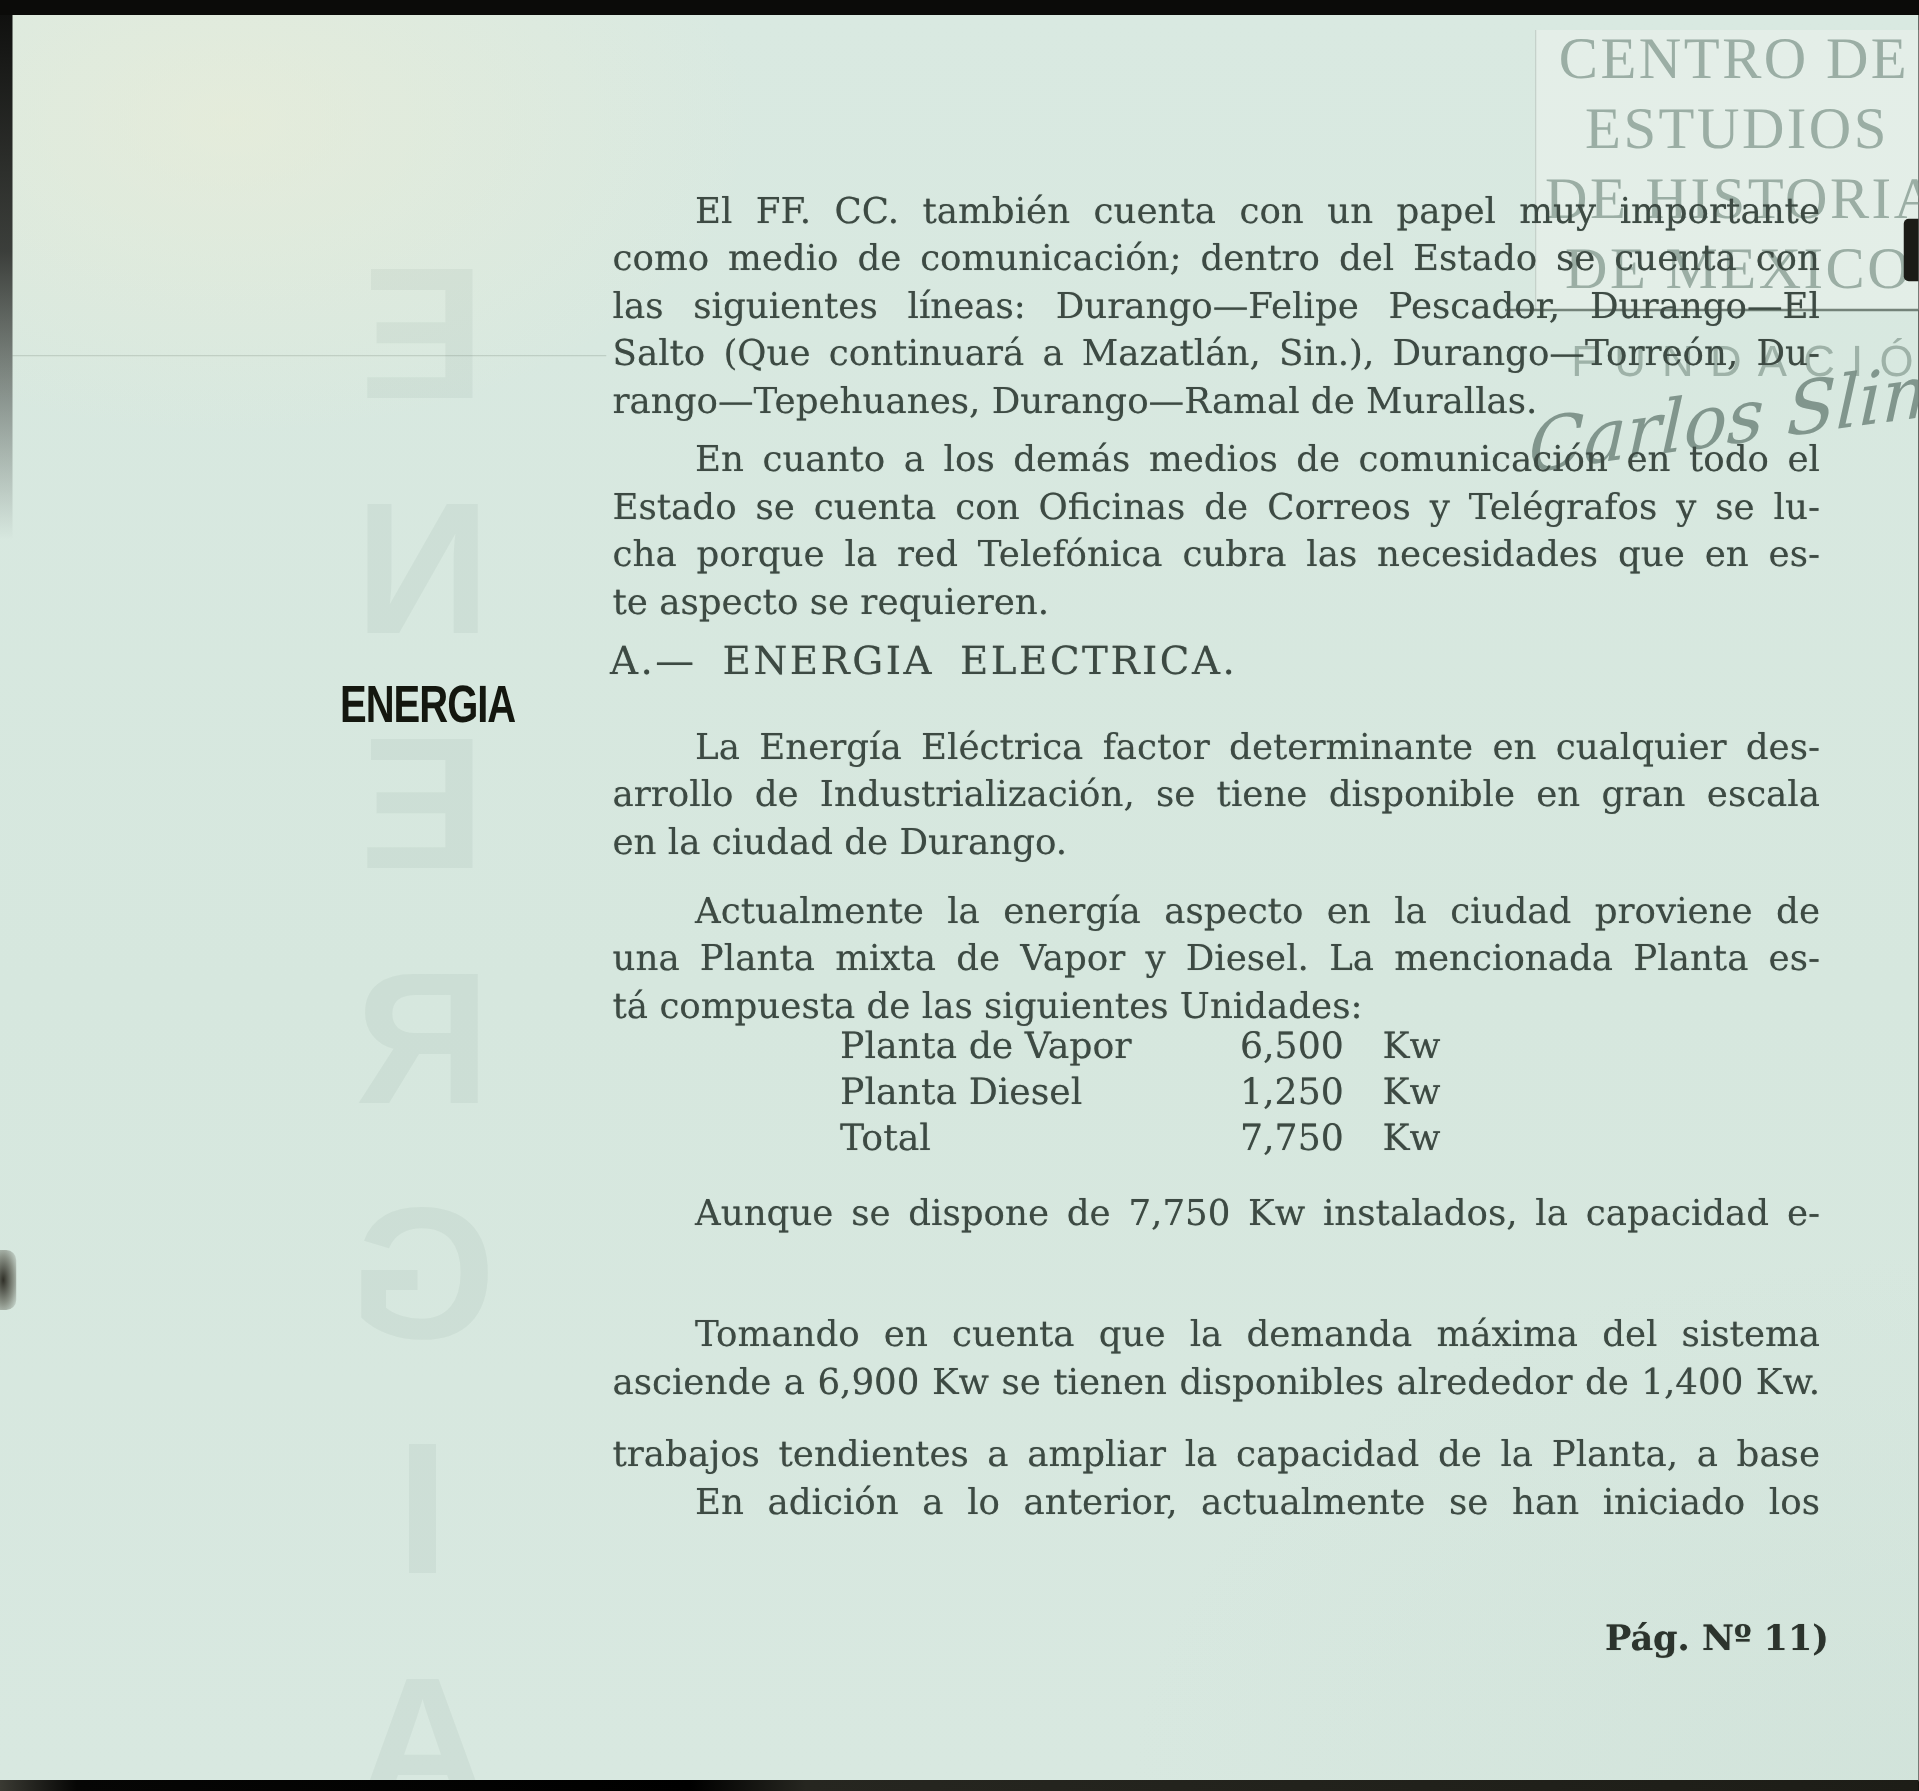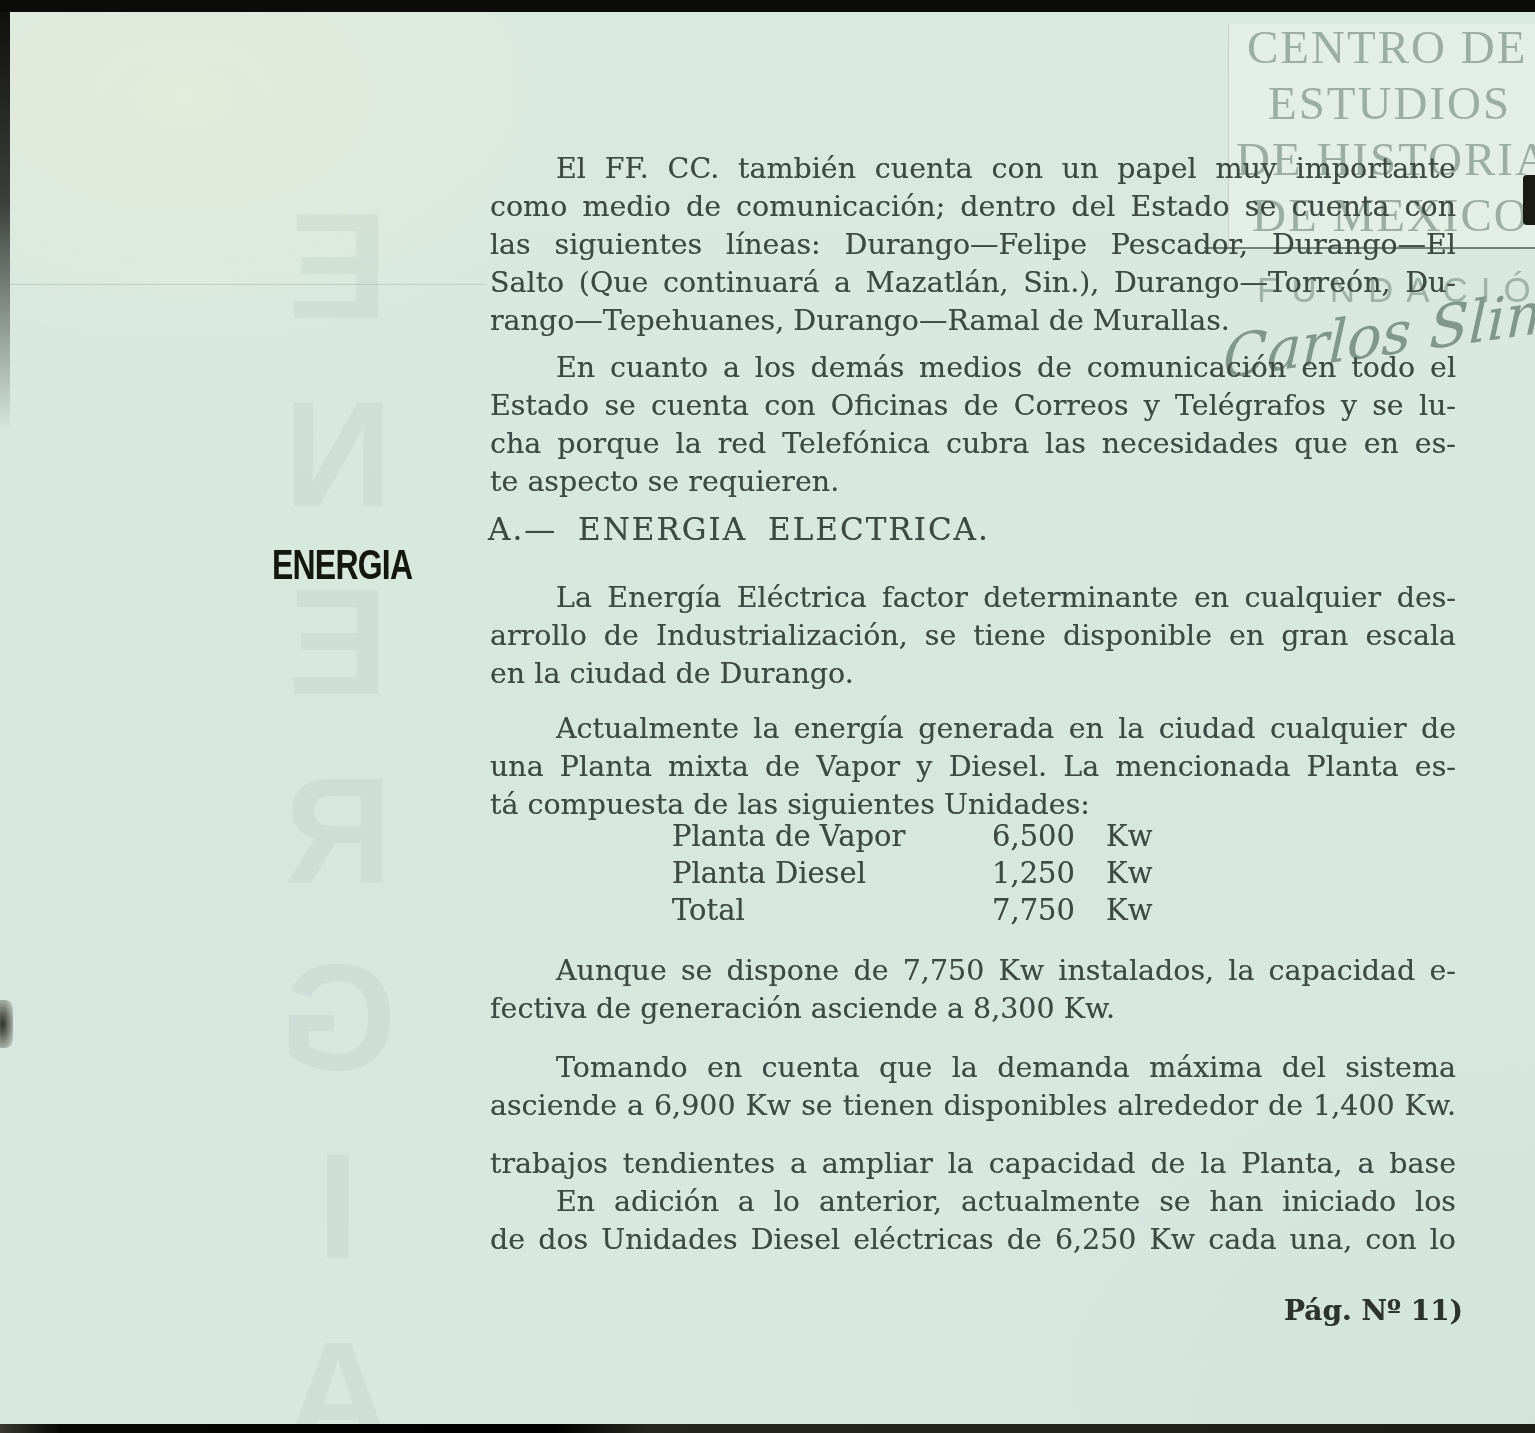--- a/index.html
+++ b/index.html
@@ -93,21 +93,21 @@
     <div class="heading">A.— ENERGIA ELECTRICA.</div>
     <div class="margin-label">ENERGIA</div>
 
     <div class="para ink" style="top:567px;">
       <div class="ln indent">La Energía Eléctrica factor determinante en cualquier des-</div>
       <div class="ln">arrollo de Industrialización, se tiene disponible en gran escala</div>
       <div class="ln last">en la ciudad de Durango.</div>
     </div>
 
     <div class="para ink" style="top:698px;">
-      <div class="ln indent">Actualmente la energía generada en la ciudad cualquier de</div>
+      <div class="ln indent">Actualmente la energía aspecto en la ciudad proviene de</div>
       <div class="ln">una Planta mixta de Vapor y Diesel. La mencionada Planta es-</div>
       <div class="ln last">tá compuesta de las siguientes Unidades:</div>
     </div>
 
     <div class="units-table">
       <div class="units-row">
         <span class="lbl">Planta de Vapor</span>
         <span class="val">6,500</span>
         <span class="unit">Kw</span>
       </div>
@@ -118,32 +118,30 @@
       </div>
       <div class="units-row">
         <span class="lbl">Total</span>
         <span class="val">7,750</span>
         <span class="unit">Kw</span>
       </div>
     </div>
 
     <div class="para ink" style="top:940px;">
       <div class="ln indent">Aunque se dispone de 7,750 Kw instalados, la capacidad e-</div>
-      <div class="ln last">fectiva de generación asciende a 8,300 Kw.</div>
     </div>
 
     <div class="para ink" style="top:1037px;">
       <div class="ln indent">Tomando en cuenta que la demanda máxima del sistema</div>
       <div class="ln">asciende a 6,900 Kw se tienen disponibles alrededor de 1,400 Kw.</div>
     </div>
 
     <div class="para ink" style="top:1133px;">
       <div class="ln">trabajos tendientes a ampliar la capacidad de la Planta, a base</div>
       <div class="ln indent">En adición a lo anterior, actualmente se han iniciado los</div>
-      <div class="ln">de dos Unidades Diesel eléctricas de 6,250 Kw cada una, con lo</div>
     </div>
 
     <div class="page-number">Pág. Nº 11)</div>
   </div>
 
   <div class="edge-top"></div>
   <div class="edge-bottom"></div>
   <div class="edge-left-wedge"></div>
   <div class="staple"></div>
   <div class="right-mark"></div>

